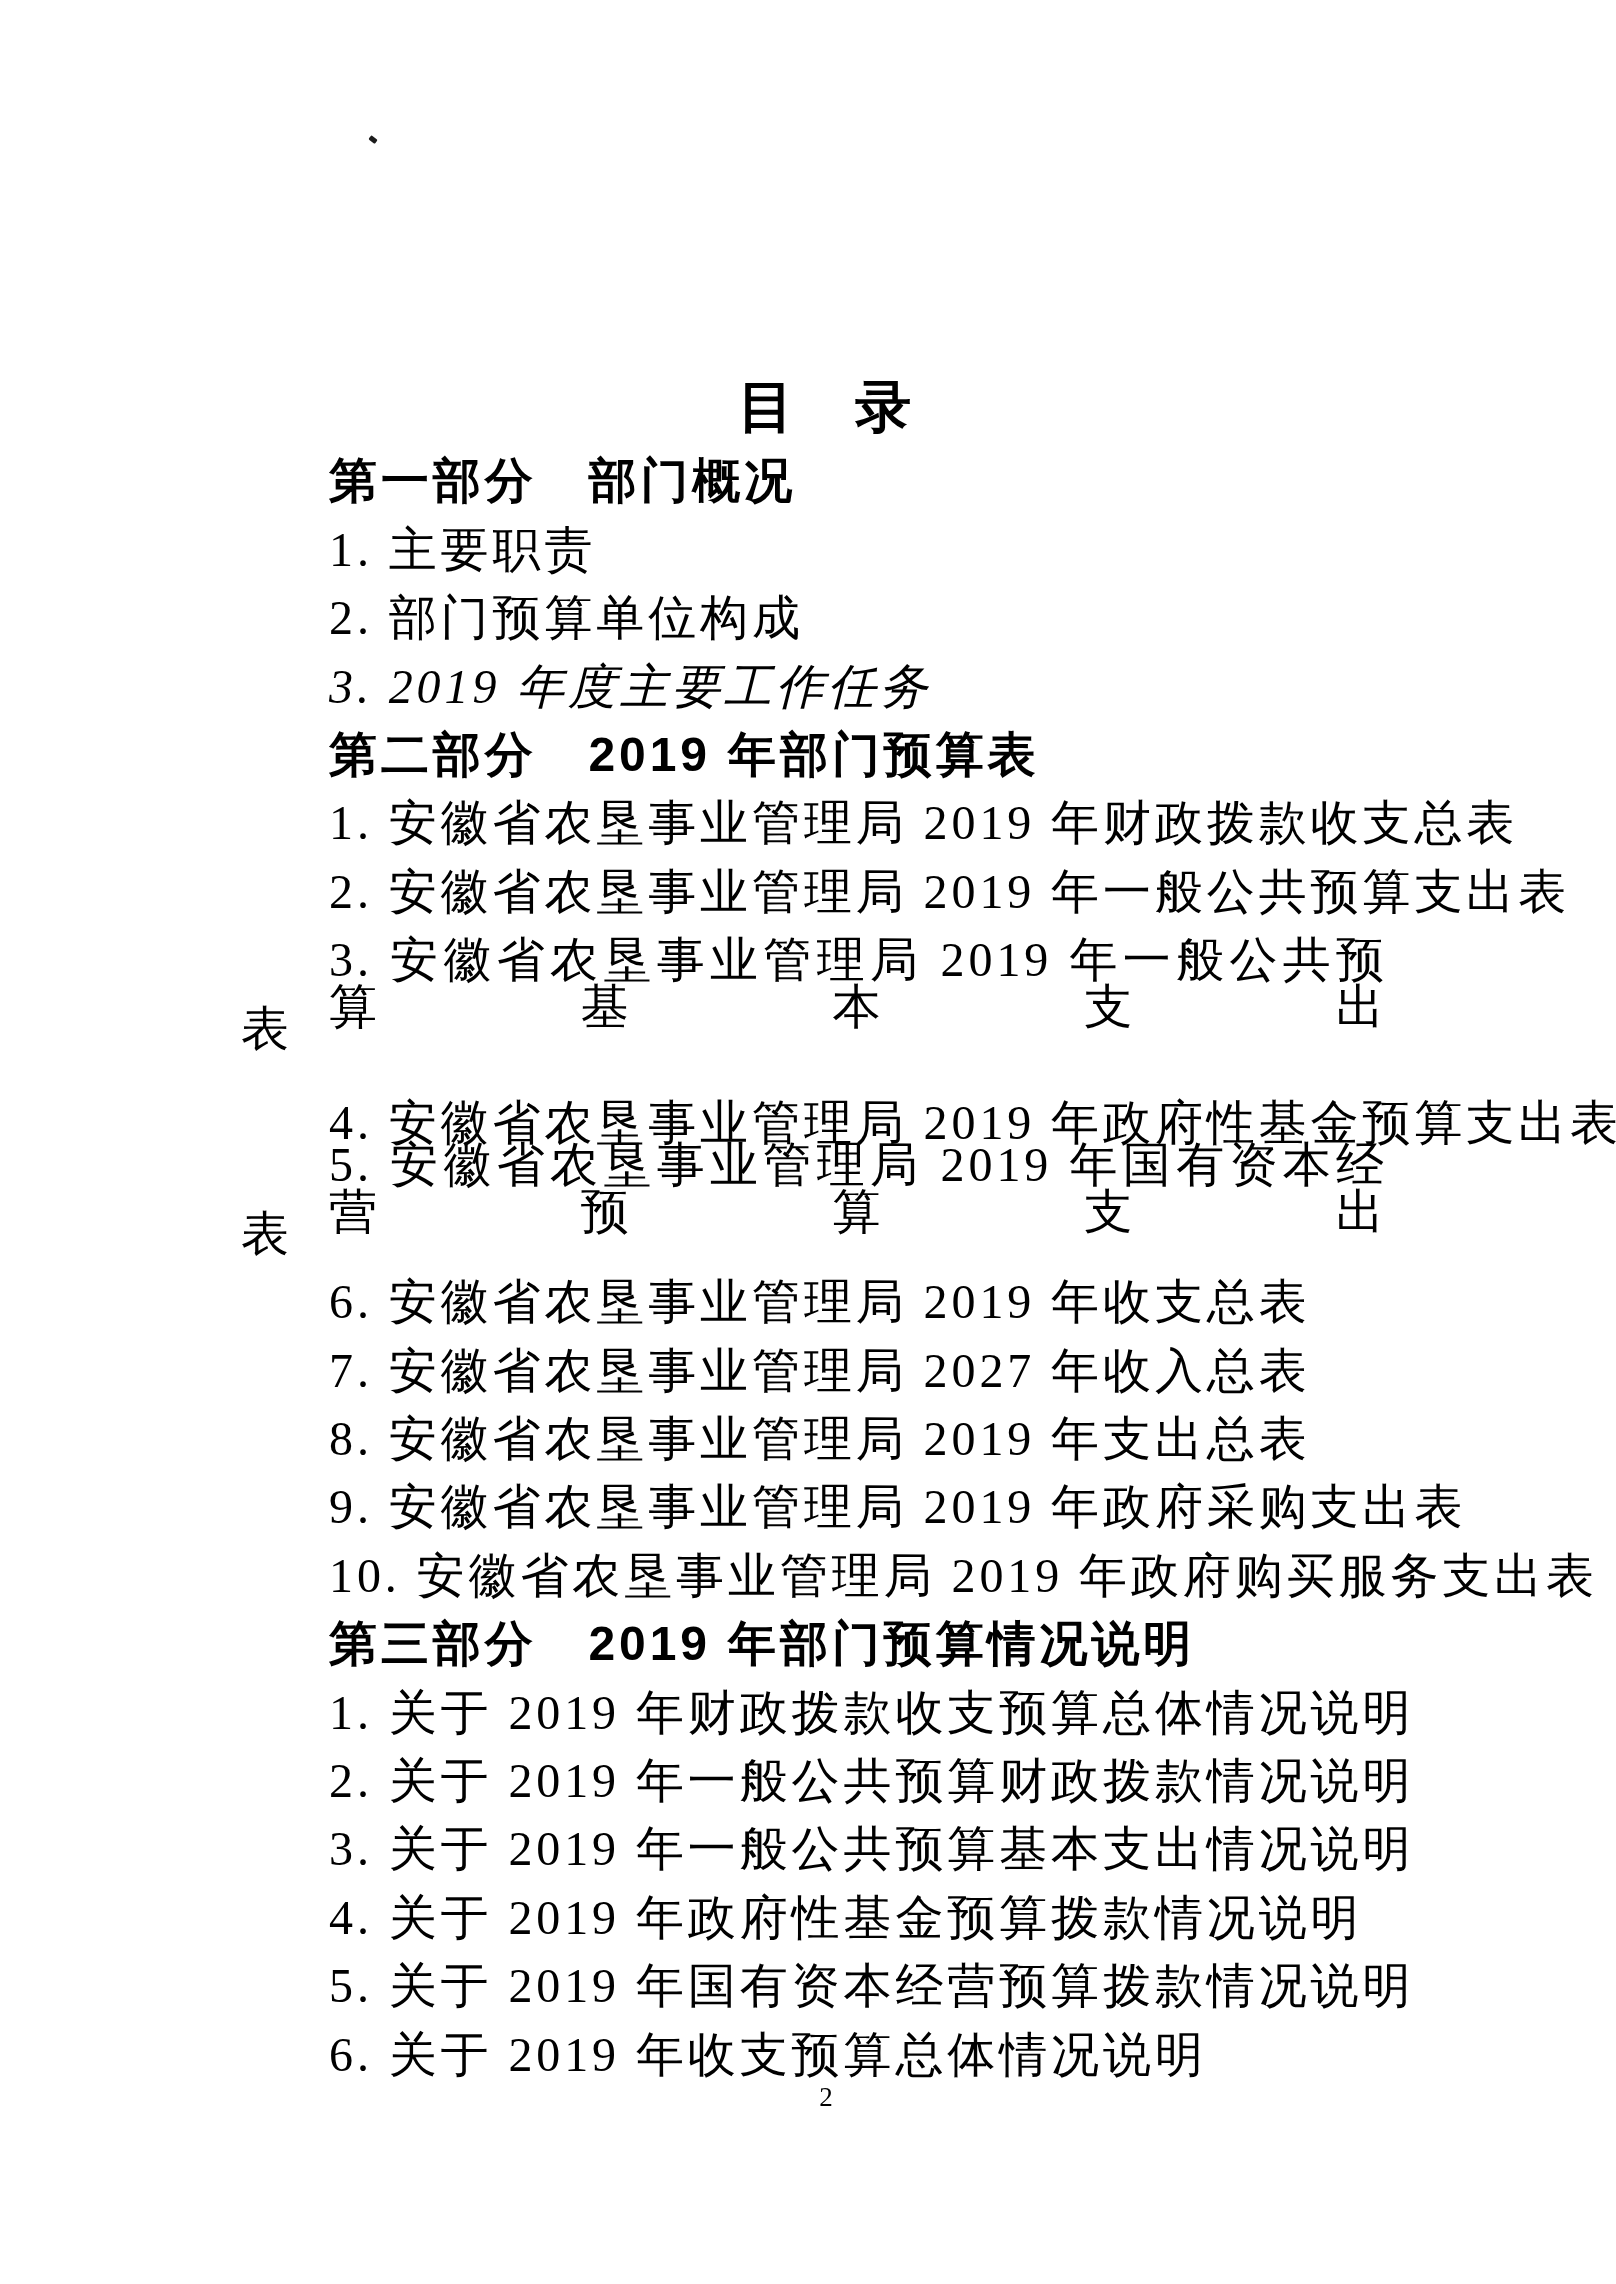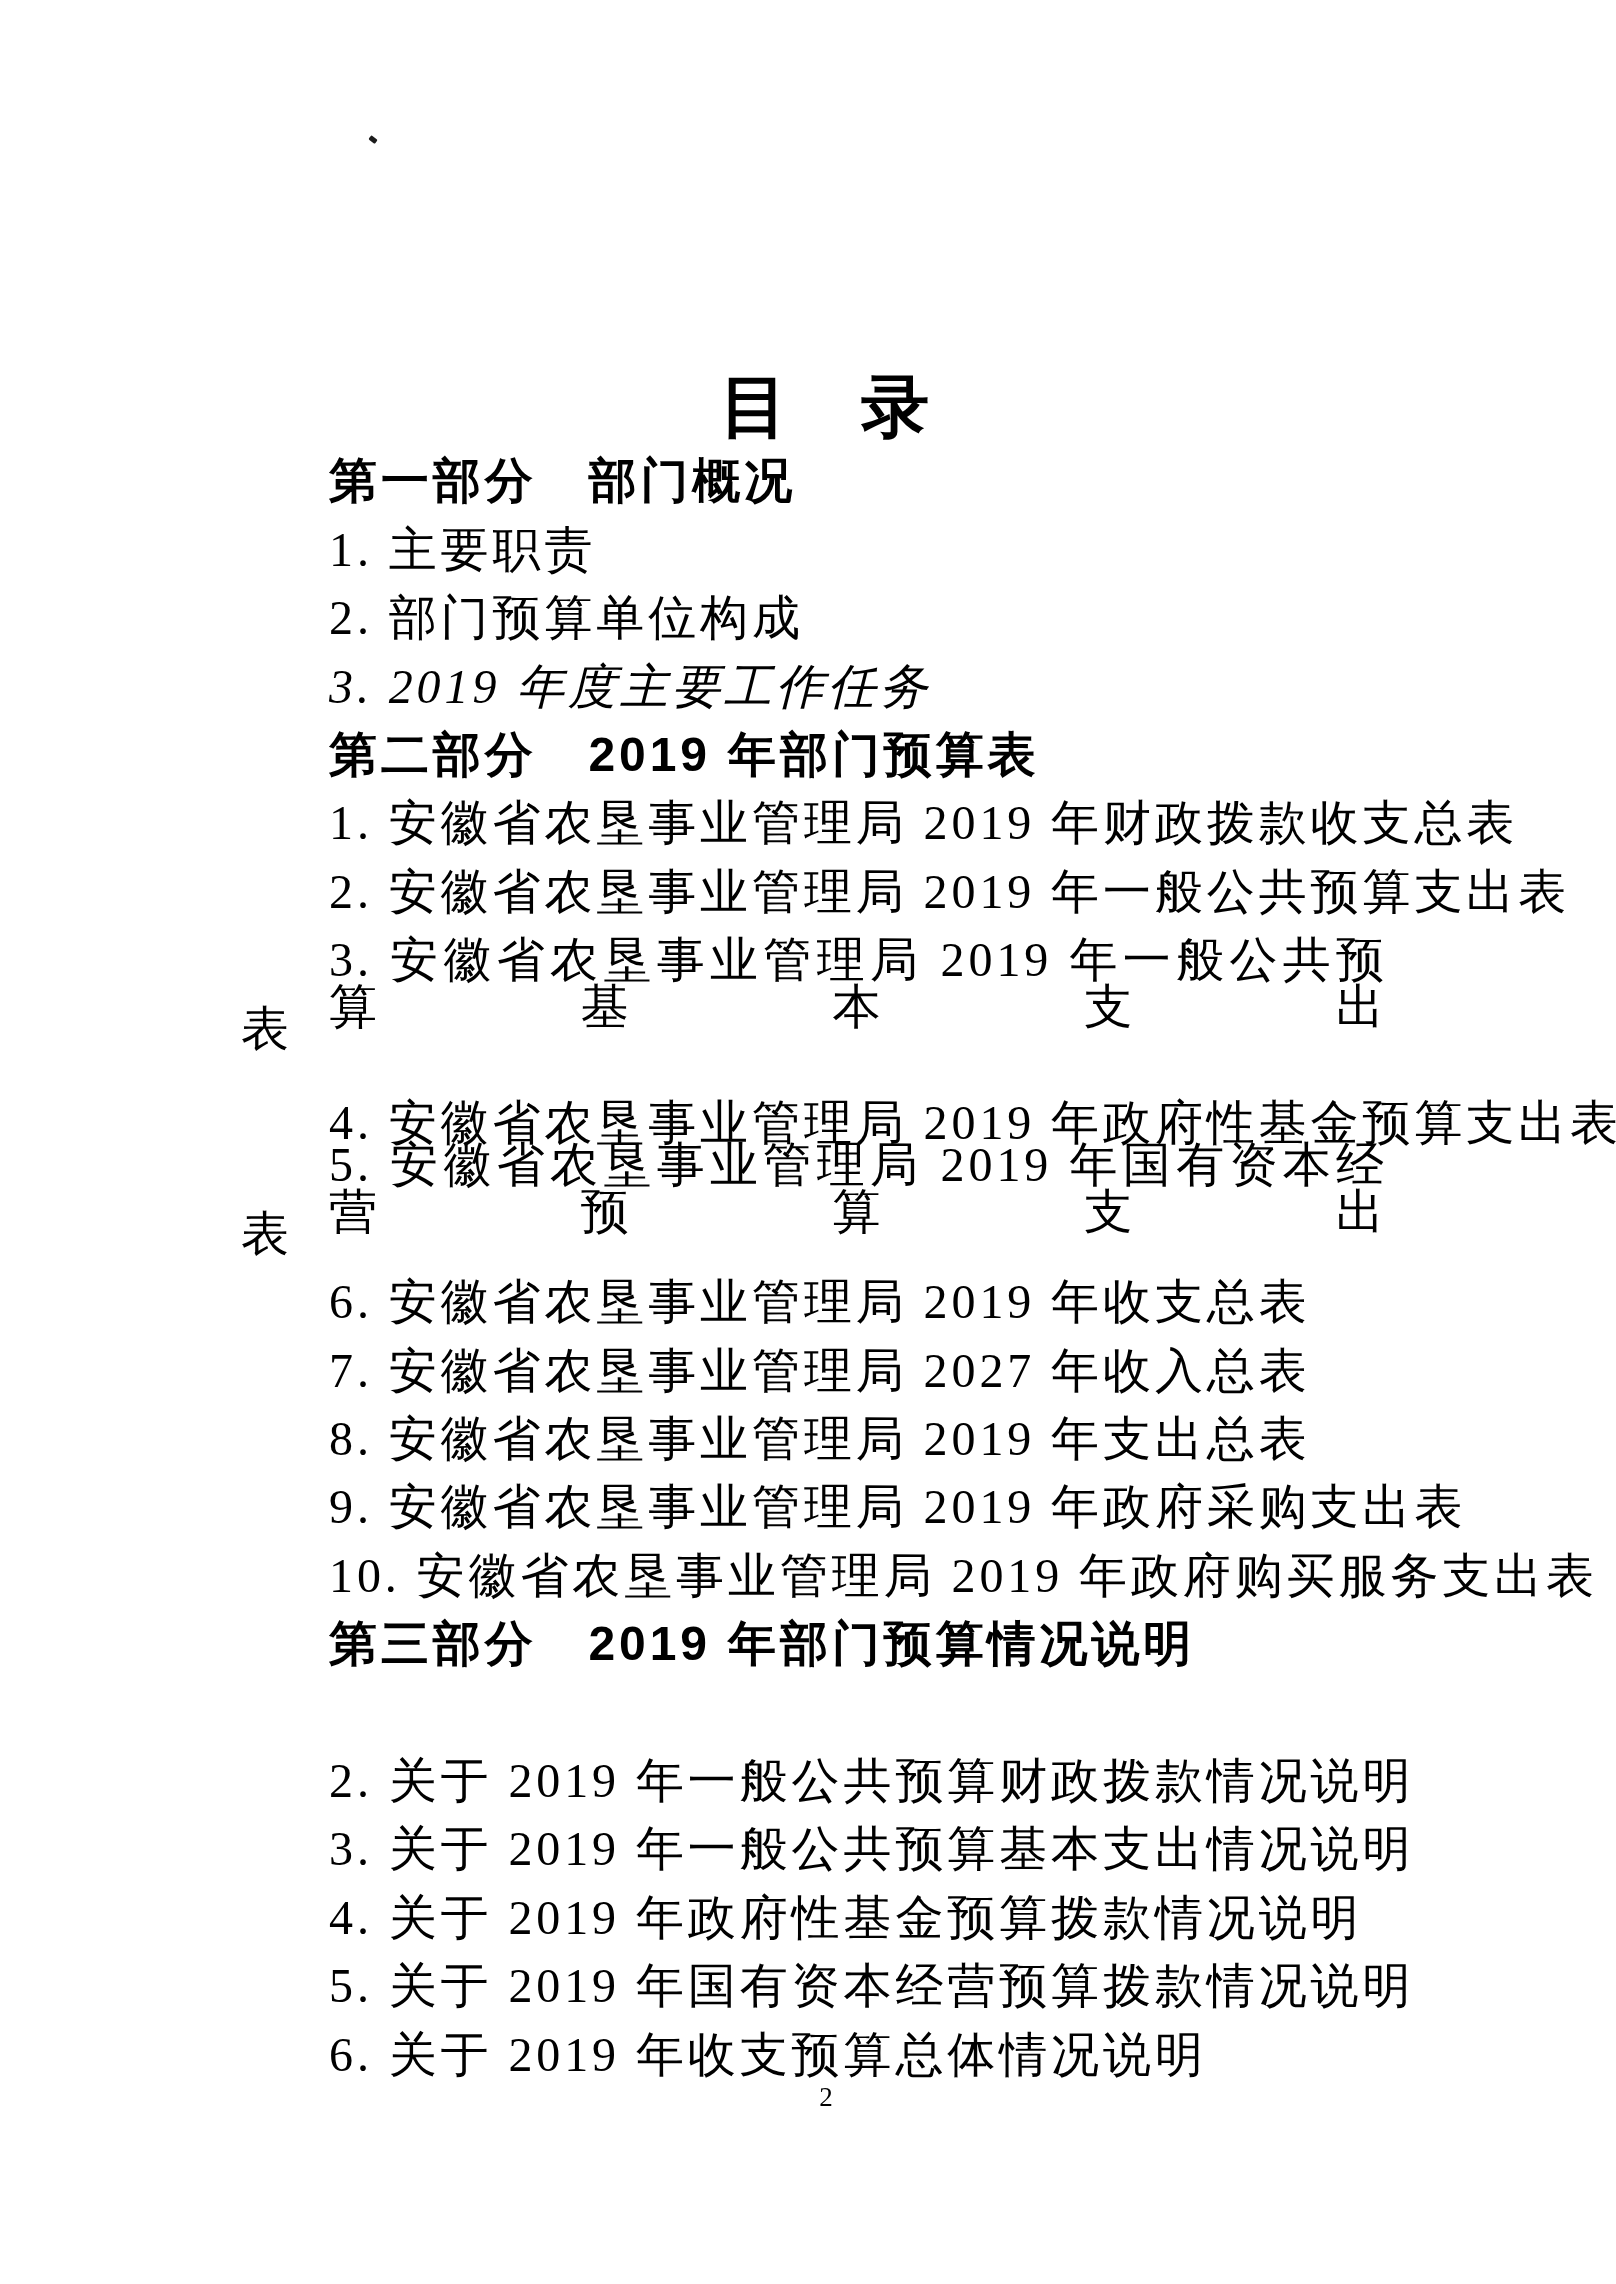--- a/index.html
+++ b/index.html
@@ -19,21 +19,21 @@
   .doc-title {
     position: absolute;
     top: 375px;
     left: 0;
     width: 1616px;
     box-sizing: border-box;
     padding-left: 36px;
     text-align: center;
     font-family: "Liberation Sans", "DejaVu Sans", sans-serif;
     font-weight: bold;
-    font-size: 68px;
+    font-size: 56px;
     line-height: 63px;
     letter-spacing: 2.6px;
     white-space: nowrap;
   }
   .toc {
     position: absolute;
     left: 241px;
     top: 0;
     width: 1147px;
     height: 2284px;
@@ -106,20 +106,21 @@
       <div class="line continuation" style="top: 1005px;">表</div>
       <div class="line item" style="top: 1099px;">4. 安徽省农垦事业管理局 2019 年政府性基金预算支出表</div>
       <div class="line item justify" style="top: 1141px;">5. 安徽省农垦事业管理局 2019 年国有资本经营预算支出</div>
       <div class="line continuation" style="top: 1210px;">表</div>
       <div class="line item" style="top: 1278px;">6. 安徽省农垦事业管理局 2019 年收支总表</div>
       <div class="line item" style="top: 1347px;">7. 安徽省农垦事业管理局 2027 年收入总表</div>
       <div class="line item" style="top: 1415px;">8. 安徽省农垦事业管理局 2019 年支出总表</div>
       <div class="line item" style="top: 1483px;">9. 安徽省农垦事业管理局 2019 年政府采购支出表</div>
       <div class="line item" style="top: 1552px;">10. 安徽省农垦事业管理局 2019 年政府购买服务支出表</div>
       <div class="line heading" style="top: 1620px;">第三部分　2019 年部门预算情况说明</div>
+      <div class="line item" style="top: 1689px;">1. 关于 2019 年财政拨款收支预算总体情况说明</div>
       <div class="line item" style="top: 1757px;">2. 关于 2019 年一般公共预算财政拨款情况说明</div>
       <div class="line item" style="top: 1825px;">3. 关于 2019 年一般公共预算基本支出情况说明</div>
       <div class="line item" style="top: 1894px;">4. 关于 2019 年政府性基金预算拨款情况说明</div>
       <div class="line item" style="top: 1962px;">5. 关于 2019 年国有资本经营预算拨款情况说明</div>
       <div class="line item" style="top: 2031px;">6. 关于 2019 年收支预算总体情况说明</div>
     </div>
 
   <div class="page-number">2</div>
 </div>
 

